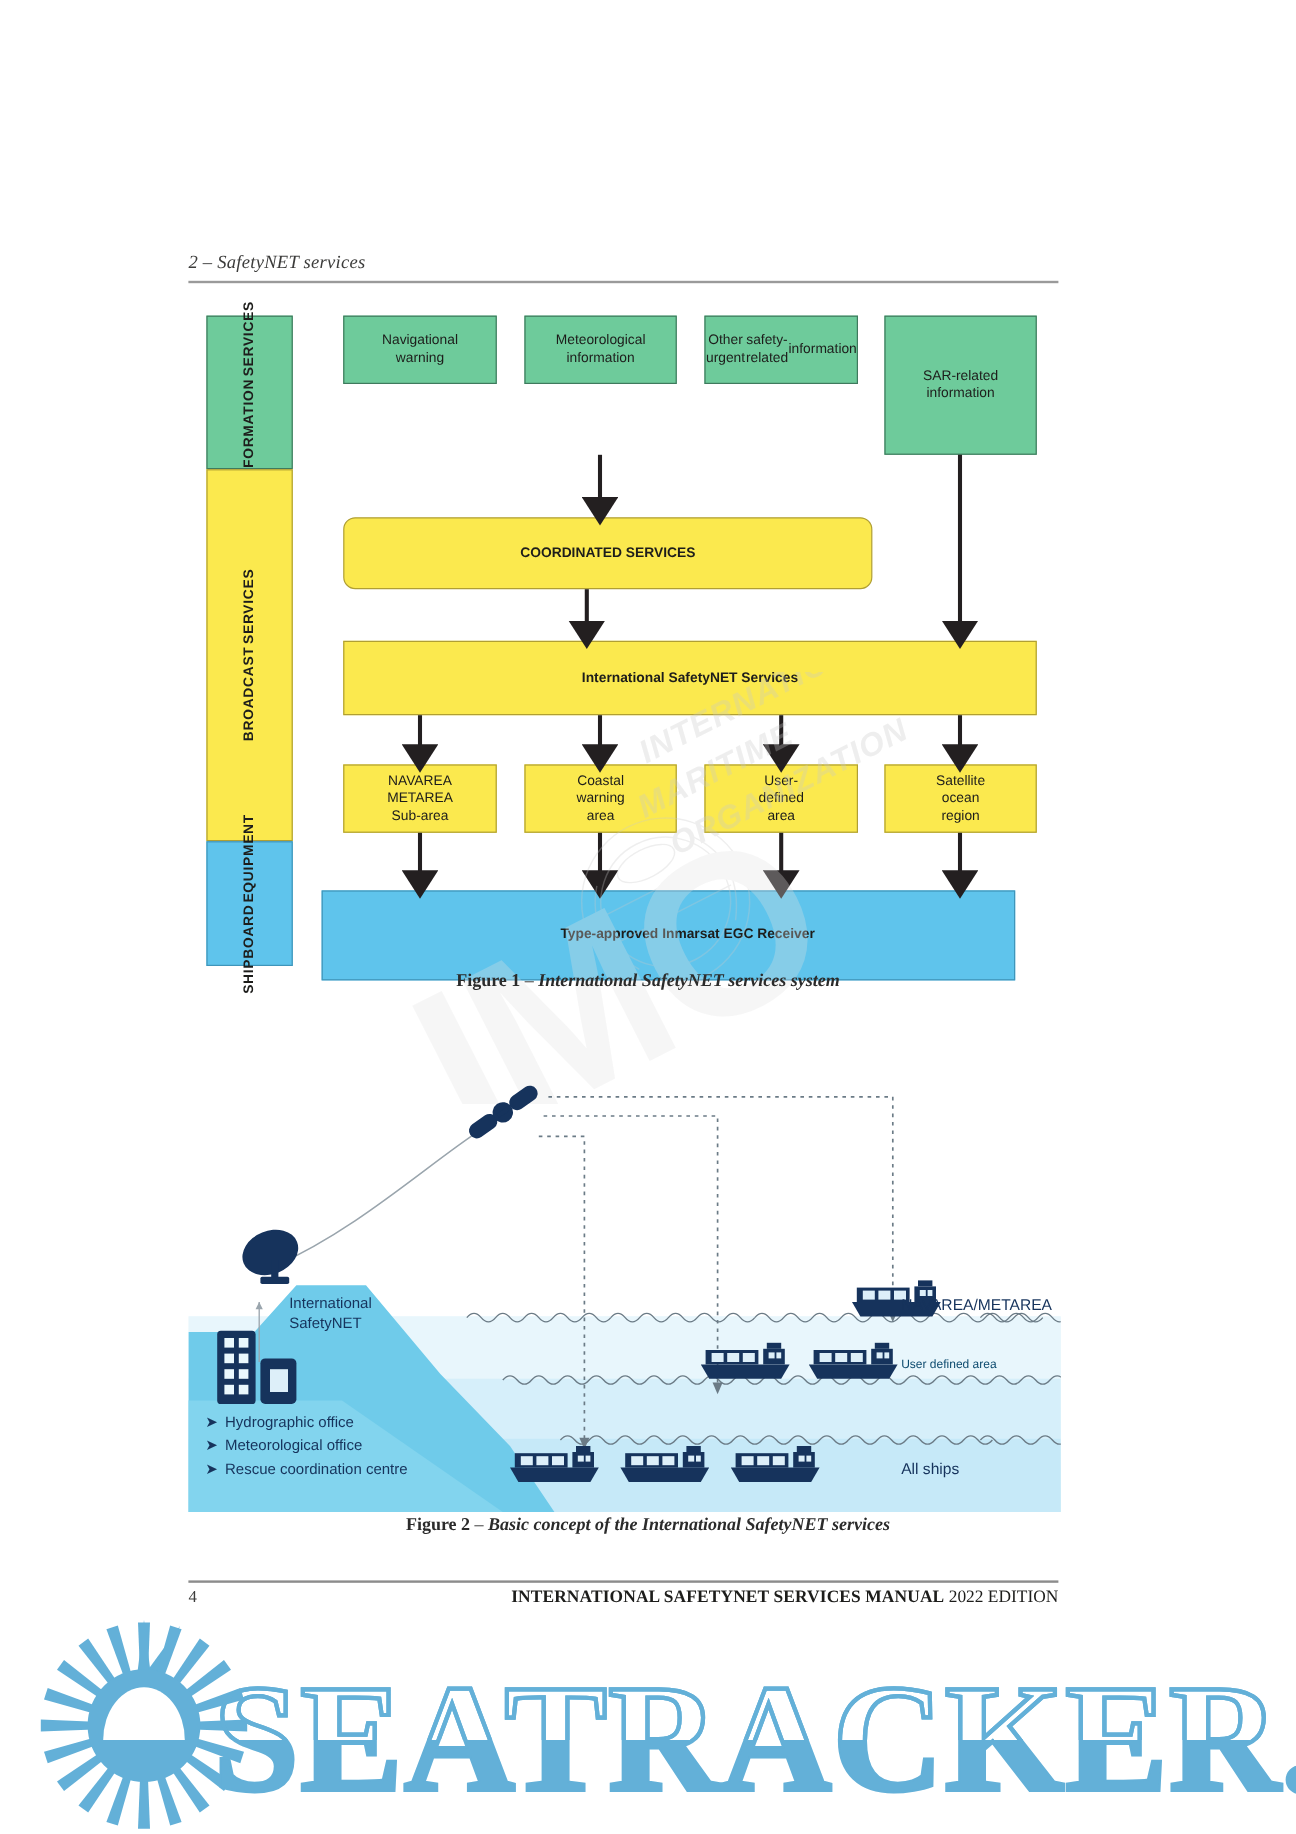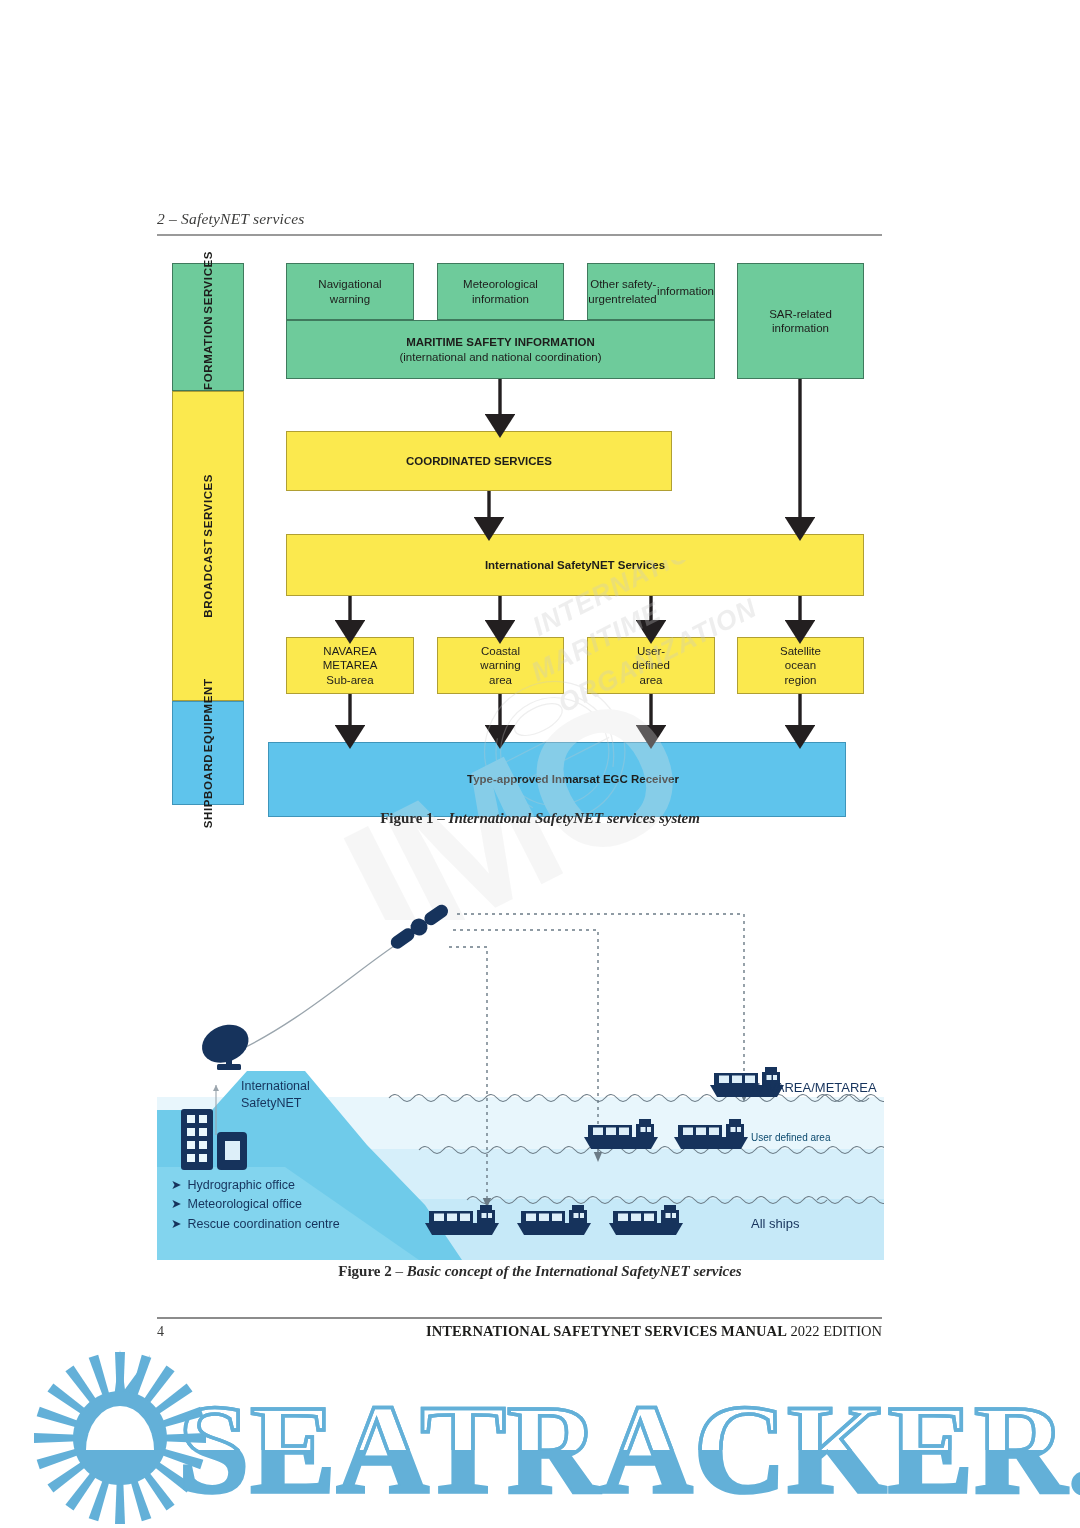--- a/index.html
+++ b/index.html
@@ -95,31 +95,27 @@
     <div class="bx green reg" style="left:437px;top:263px;width:127px;height:57px;flex-direction:column;">
       <span>Meteorological</span>
       <span>information</span>
     </div>
     <div class="bx green reg" style="left:587px;top:263px;width:128px;height:57px;flex-direction:row;">
       <span>Other urgent</span>
       <span>safety-related</span>
       <span>information</span>
     </div>
 
-    <div class="bx green" style="left:286px;top:320px;width:429px;height:59px;flex-direction:column;">
-      <span>MARITIME SAFETY INFORMATION</span>
-      <span class="reg">(international and national coordination)</span>
-    </div>
 
     <div class="bx green reg" style="left:737px;top:263px;width:127px;height:116px;flex-direction:column;">
       <span>SAR-related</span>
       <span>information</span>
     </div>
 
-    <div class="bx yellow" style="left:286px;top:431px;width:386px;height:60px;">
+    <div class="bx yellow" style="left:286px;top:431px;width:441px;height:60px;border-radius:10px;">
       <span>COORDINATED SERVICES</span>
     </div>
 
     <div class="bx yellow" style="left:286px;top:534px;width:578px;height:62px;">
       <span>International SafetyNET Services</span>
     </div>
 
     <div class="bx yellow reg" style="left:286px;top:637px;width:128px;height:57px;flex-direction:column;">
       <span>NAVAREA</span>
       <span>METAREA</span>

